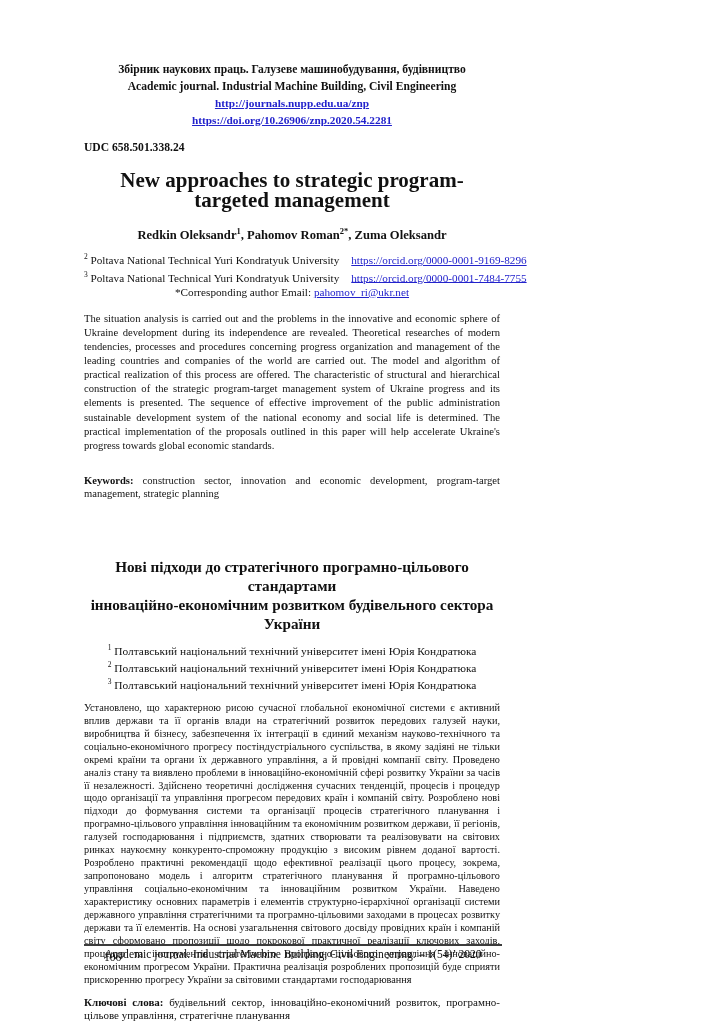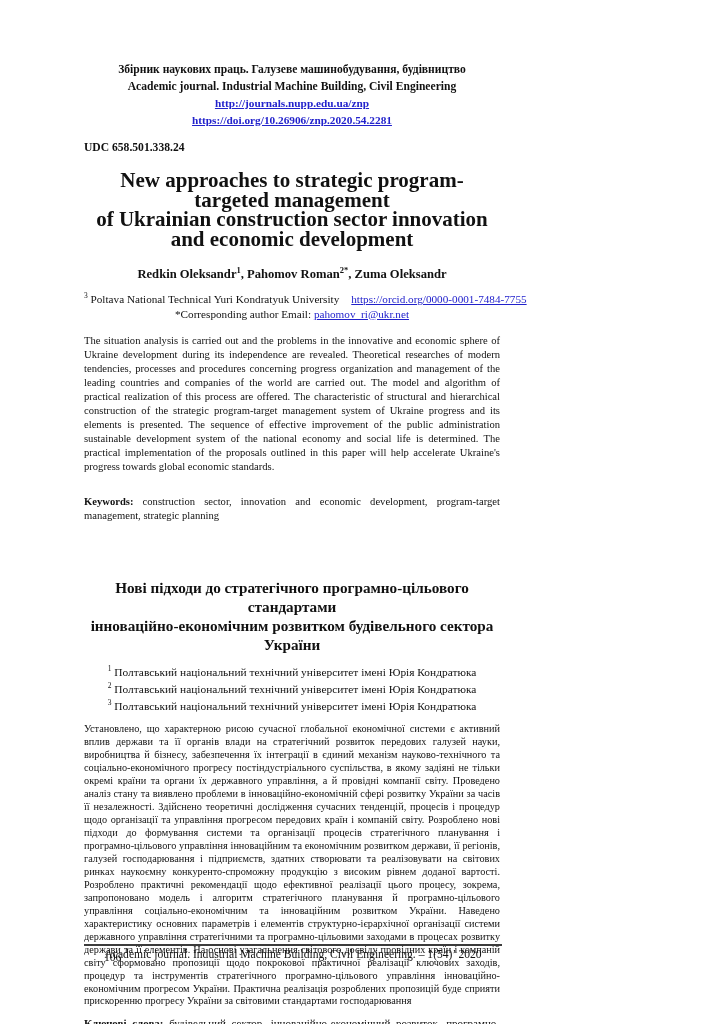--- a/index.html
+++ b/index.html
@@ -57,28 +57,28 @@
       <div class="hdr-line">Збірник наукових праць. Галузеве машинобудування, будівництво</div>
       <div class="hdr-line">Academic journal. Industrial Machine Building, Civil Engineering</div>
       <a class="link hdr-link">http://journals.nupp.edu.ua/znp</a>
       <a class="link hdr-link">https://doi.org/10.26906/znp.2020.54.2281</a>
     </div>
 
     <div class="udc">UDC 658.501.338.24</div>
 
     <div class="title-en center">
       <div>New approaches to strategic program-targeted management</div>
-      <div>of Ukrainian construction sector innovation and economic development</div>
     </div>
 
     <div class="authors center">
       <span><span>Redkin Oleksandr</span><sup>1</sup><span>, </span></span><span><span>Pahomov Roman</span><sup>2*</sup><span>, </span></span><span><span>Zuma Oleksandr</span><sup></sup><span></span></span>
     </div>
 
     <div class="affils center">
+      <div class="affil-row"><sup>2</sup> <span>Poltava National Technical Yuri Kondratyuk University</span><span class="affil-gap"></span><a class="link">https://orcid.org/0000-0001-9169-8296</a></div>
       <div class="affil-row"><sup>3</sup> <span>Poltava National Technical Yuri Kondratyuk University</span><span class="affil-gap"></span><a class="link">https://orcid.org/0000-0001-7484-7755</a></div>
       <div class="corresp"><span>*Corresponding author Email: </span><a class="link">pahomov_ri@ukr.net</a></div>
     </div>
 
     <div class="abstract">The situation analysis is carried out and the problems in the innovative and economic sphere of Ukraine development during its independence are revealed. Theoretical researches of modern tendencies, processes and procedures concerning progress organization and management of the leading countries and companies of the world are carried out. The model and algorithm of practical realization of this process are offered. The characteristic of structural and hierarchical construction of the strategic program-target management system of Ukraine progress and its elements is presented. The sequence of effective improvement of the public administration sustainable development system of the national economy and social life is determined. The practical implementation of the proposals outlined in this paper will help accelerate Ukraine's progress towards global economic standards.</div>
 
     <div class="keywords">
       <span class="kw-label">Keywords:</span><span> construction sector, innovation and economic development, program-target management, strategic planning</span>
     </div>
 

